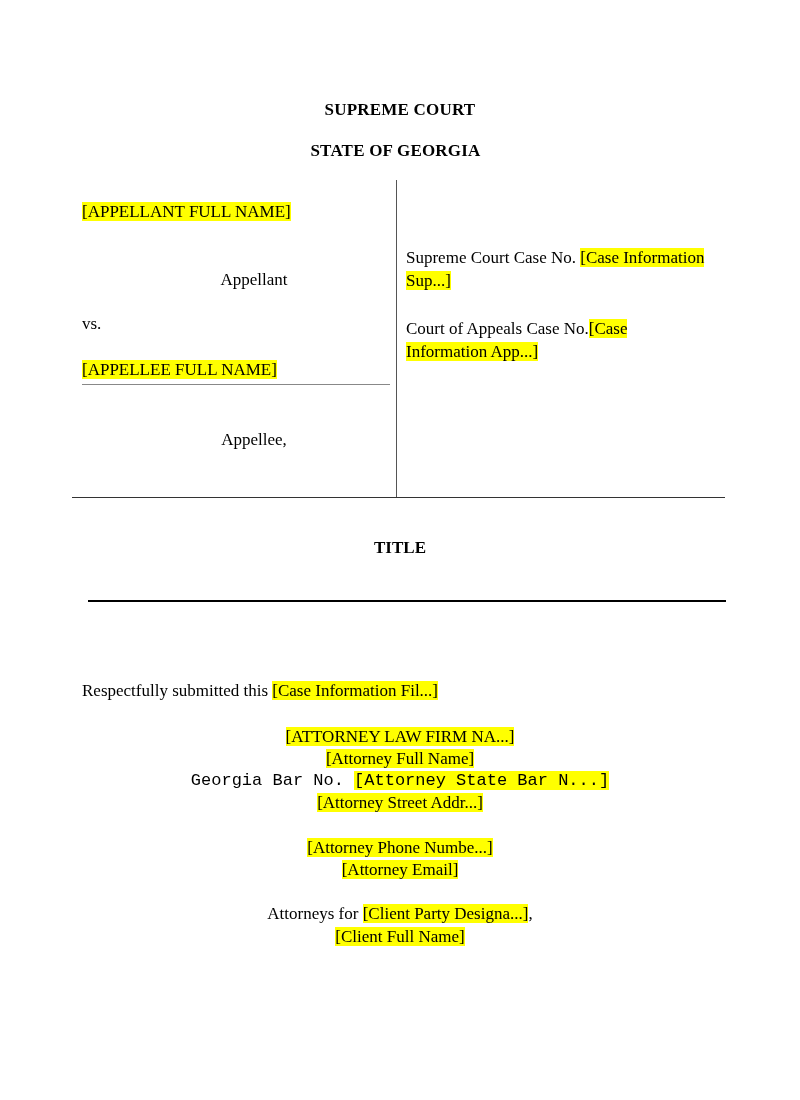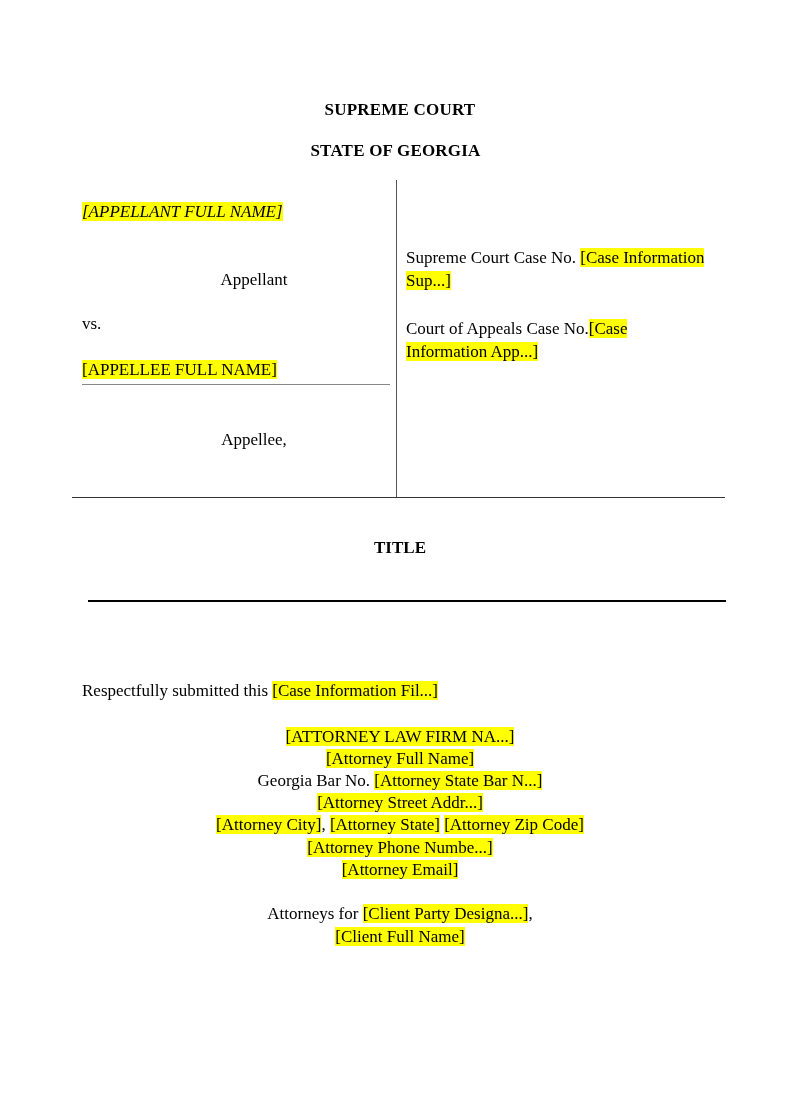--- a/index.html
+++ b/index.html
@@ -73,21 +73,20 @@
     width: 329px;
     height: 318px;
     text-decoration: underline;
   }
 
   .appellant-name {
     position: absolute;
     left: 10px;
     top: 22px;
     font-size: 17px;
-    font-style: italic;
   }
   .appellant-role {
     position: absolute;
     left: 0;
     top: 90px;
     width: 324px;
     text-align: center;
     font-size: 17px;
     padding-left: 40px;
     box-sizing: border-box;
@@ -160,21 +159,21 @@
   .sig {
     position: absolute;
     left: 0;
     width: 800px;
     text-align: center;
     font-size: 17px;
     line-height: 22px;
   }
   #sig-firm      { top: 726px; }
   #sig-attorney  { top: 748px; }
-  #sig-bar       { top: 770px; }
+  #sig-bar       { top: 770px; font-family: Liberation Mono, monospace; }
   #sig-street    { top: 792px; }
   #sig-citystate { top: 814px; }
   #sig-phone     { top: 837px; }
   #sig-email     { top: 859px; }
   #sig-attys-for { top: 903px; }
   #sig-client    { top: 926px; }
 </style>
 </head>
 <body>
 
@@ -212,20 +211,19 @@
 
   <div id="submitted-line">
     <span>Respectfully submitted this</span>
     <span class="hl">[Case Information Fil...]</span>
   </div>
 
   <div class="sig" id="sig-firm"><span class="hl">[ATTORNEY LAW FIRM NA...]</span></div>
   <div class="sig" id="sig-attorney"><span class="hl">[Attorney Full Name]</span></div>
   <div class="sig" id="sig-bar"><span>Georgia Bar No.</span> <span class="hl">[Attorney State Bar N...]</span></div>
   <div class="sig" id="sig-street"><span class="hl">[Attorney Street Addr...]</span></div>
-  <div class="sig" id="sig-citystate"><span class="hl">[Attorney City]</span><span>,</span> <span class="hl">[Attorney State]</span> <span class="hl">[Attorney Zip Code]</span></div>
   <div class="sig" id="sig-phone"><span class="hl">[Attorney Phone Numbe...]</span></div>
   <div class="sig" id="sig-email"><span class="hl">[Attorney Email]</span></div>
 
   <div class="sig" id="sig-attys-for"><span>Attorneys for</span> <span class="hl">[Client Party Designa...]</span><span>,</span></div>
   <div class="sig" id="sig-client"><span class="hl">[Client Full Name]</span></div>
 
 </div>
 
 </body></html>

